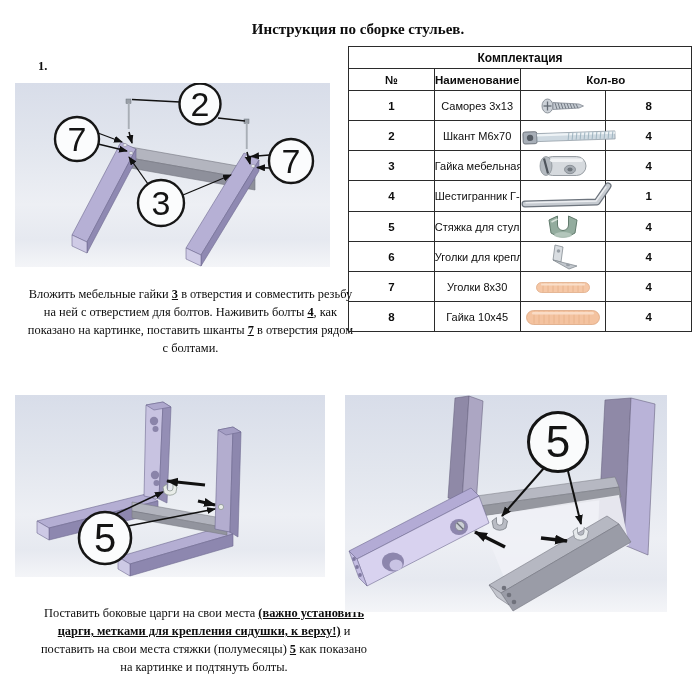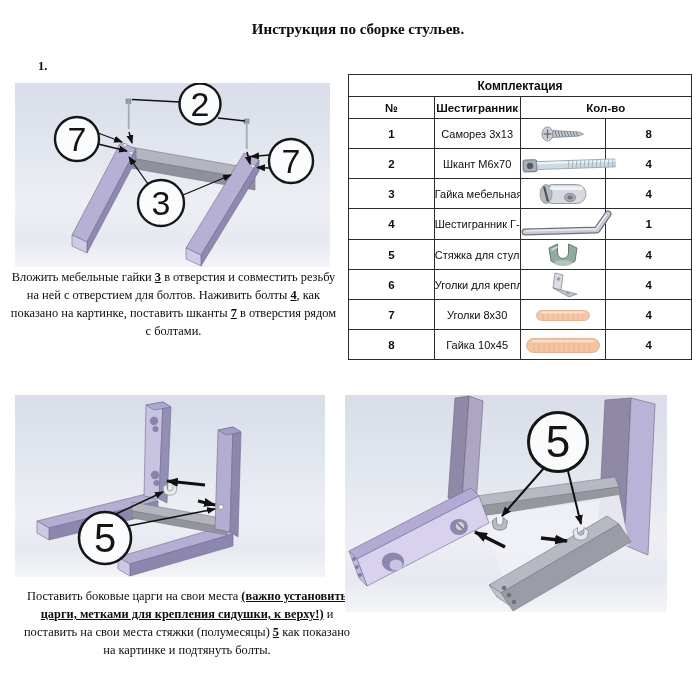--- a/index.html
+++ b/index.html
@@ -8,26 +8,26 @@
   .title{position:absolute;top:13px;left:0;width:700px;margin:8px;text-align:center;
          font-size:15px;font-weight:bold;font-family:Liberation Serif, serif;color:#0d0d0d;}
   .step-heading{position:absolute;left:38px;top:59px;display:flex;gap:16px;
          font-family:"Liberation Serif",serif;font-weight:bold;font-size:12.5px;color:#0d0d0d;}
   .render{position:absolute;background:linear-gradient(180deg,#d8dde9 0%,#e2e6ee 35%,#edeff4 66%,#e6e9f0 85%,#f4f5f8 100%);}
   .d1{left:15px;top:83px;width:315px;height:184px;}
   .d2{left:15px;top:395px;width:310px;height:182px;}
   .d3{left:345px;top:395px;width:322px;height:217px;}
   .render svg{display:block;width:100%;height:100%;}
   .co-num{font-family:"Liberation Sans",sans-serif;fill:#141414;font-weight:400;}
-  .para{position:absolute;margin:0;font-family:"Liberation Serif",serif;font-size:12.4px;
+  .para{position:absolute;margin:17px;font-family:"Liberation Serif",serif;font-size:12.4px;
         line-height:1.46;text-align:center;color:#0d0d0d;}
   .p1{left:8px;top:268px;width:331px;}
   .p2{left:19px;top:587px;width:336px;}
   .emph{font-weight:bold;text-decoration:underline;}
-  table.parts{position:absolute;left:348px;top:74px;width:344px;border-collapse:collapse;
+  table.parts{position:absolute;left:348px;top:46px;width:344px;border-collapse:collapse;
         font-family:"Liberation Sans",sans-serif;color:#0d0d0d;table-layout:fixed;}
   table.parts th,table.parts td{border:1px solid #2b2b2b;padding:0;}
   th.t-title{height:21px;font-size:12px;font-weight:bold;text-align:center;}
   tr.t-head th{height:21px;font-size:11.5px;font-weight:bold;text-align:center;}
   td.c-num{width:31px;text-align:center;font-weight:bold;font-size:11.5px;}
   td.c-name{width:171px;padding-left:8px;font-size:11px;text-align:center;white-space:nowrap;overflow:hidden;}
   td.c-img{width:104px;text-align:center;}
   td.c-qty{width:33px;text-align:center;font-weight:bold;font-size:11.5px;}
   tr.t-row{height:30px;}
   td.c-img svg{vertical-align:middle;}
@@ -117,21 +117,21 @@
     <span>Вложить мебельные гайки </span><span class="emph">3</span><span> в отверстия и совместить резьбу на ней с отверстием для болтов. Наживить болты </span><span class="emph">4</span><span>, как показано на картинке, поставить шканты </span><span class="emph">7</span><span> в отверстия рядом с болтами.</span>
   </p>
 
   <table class="parts">
     <tbody>
       <tr>
         <th class="t-title" colspan="4">Комплектация</th>
       </tr>
       <tr class="t-head">
         <th>№</th>
-        <th>Шестигранник</th>
+        <th>Наименование</th>
         <th colspan="2">Кол-во</th>
       </tr>
 
       <tr class="t-row">
         <td class="c-num">1</td>
         <td class="c-name">Саморез 3х13</td>
         <td class="c-img">
           <svg width="44" height="20" viewBox="0 0 44 20">
             <ellipse cx="6.5" cy="10" rx="5.5" ry="7" fill="#ccd1d7" stroke="#798089" stroke-width="0.8"></ellipse>
             <line x1="2.5" y1="10" x2="10.5" y2="10" stroke="#646b74" stroke-width="1.3"></line>

